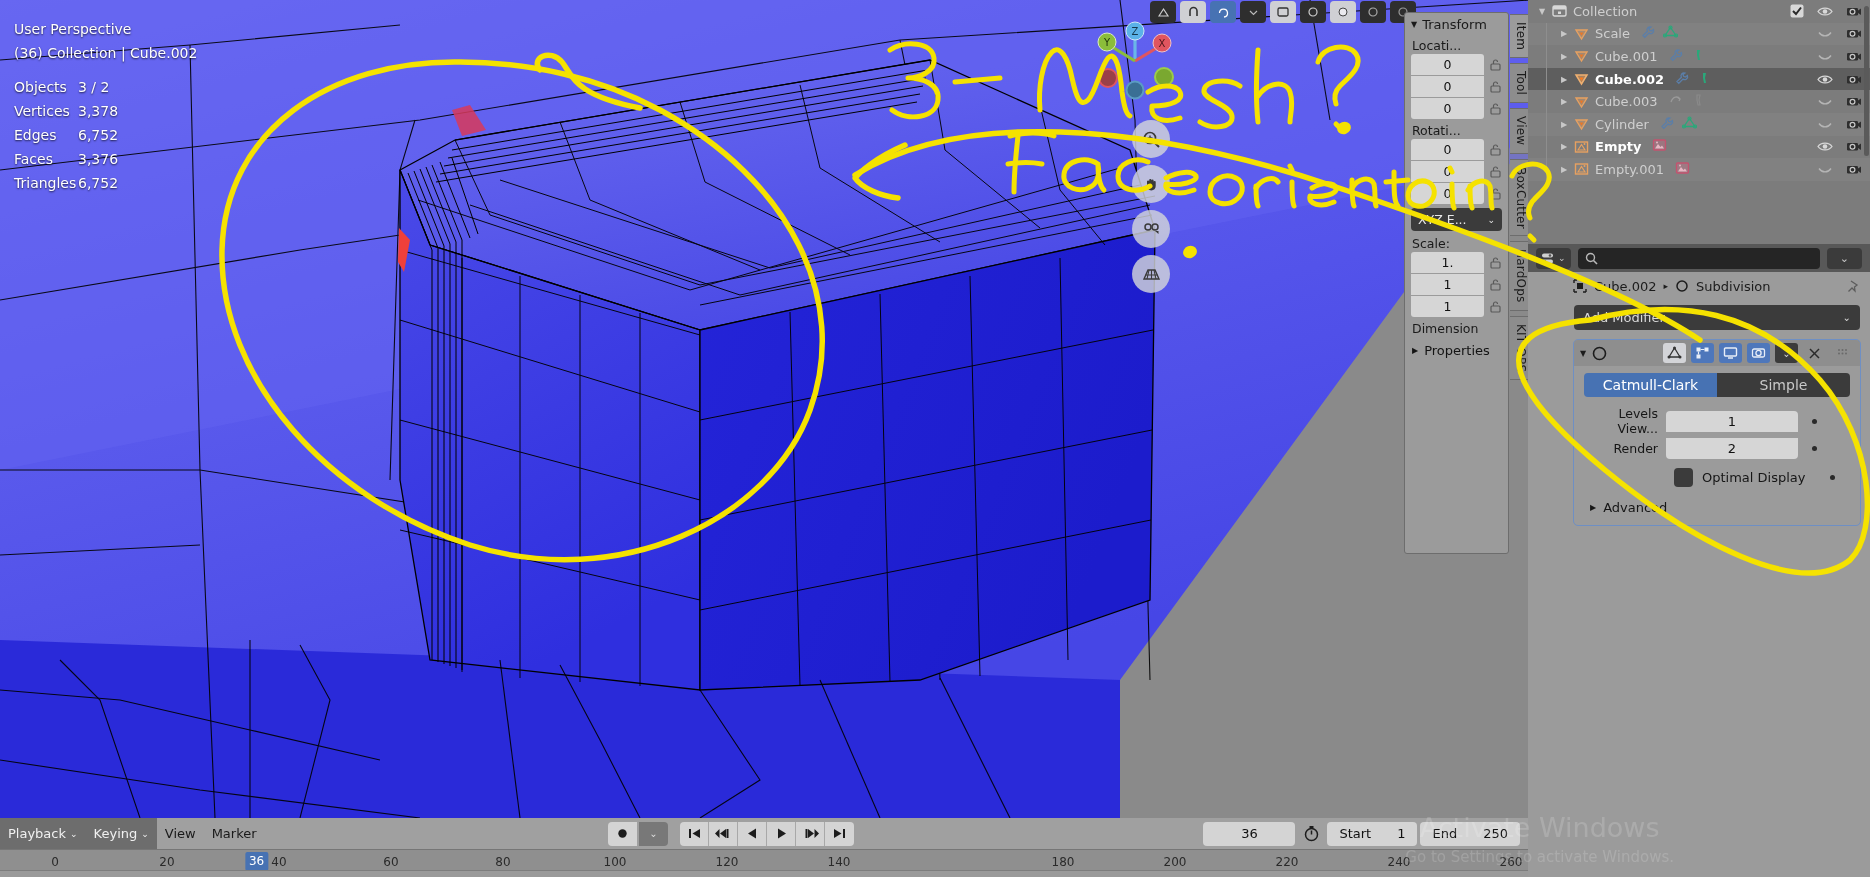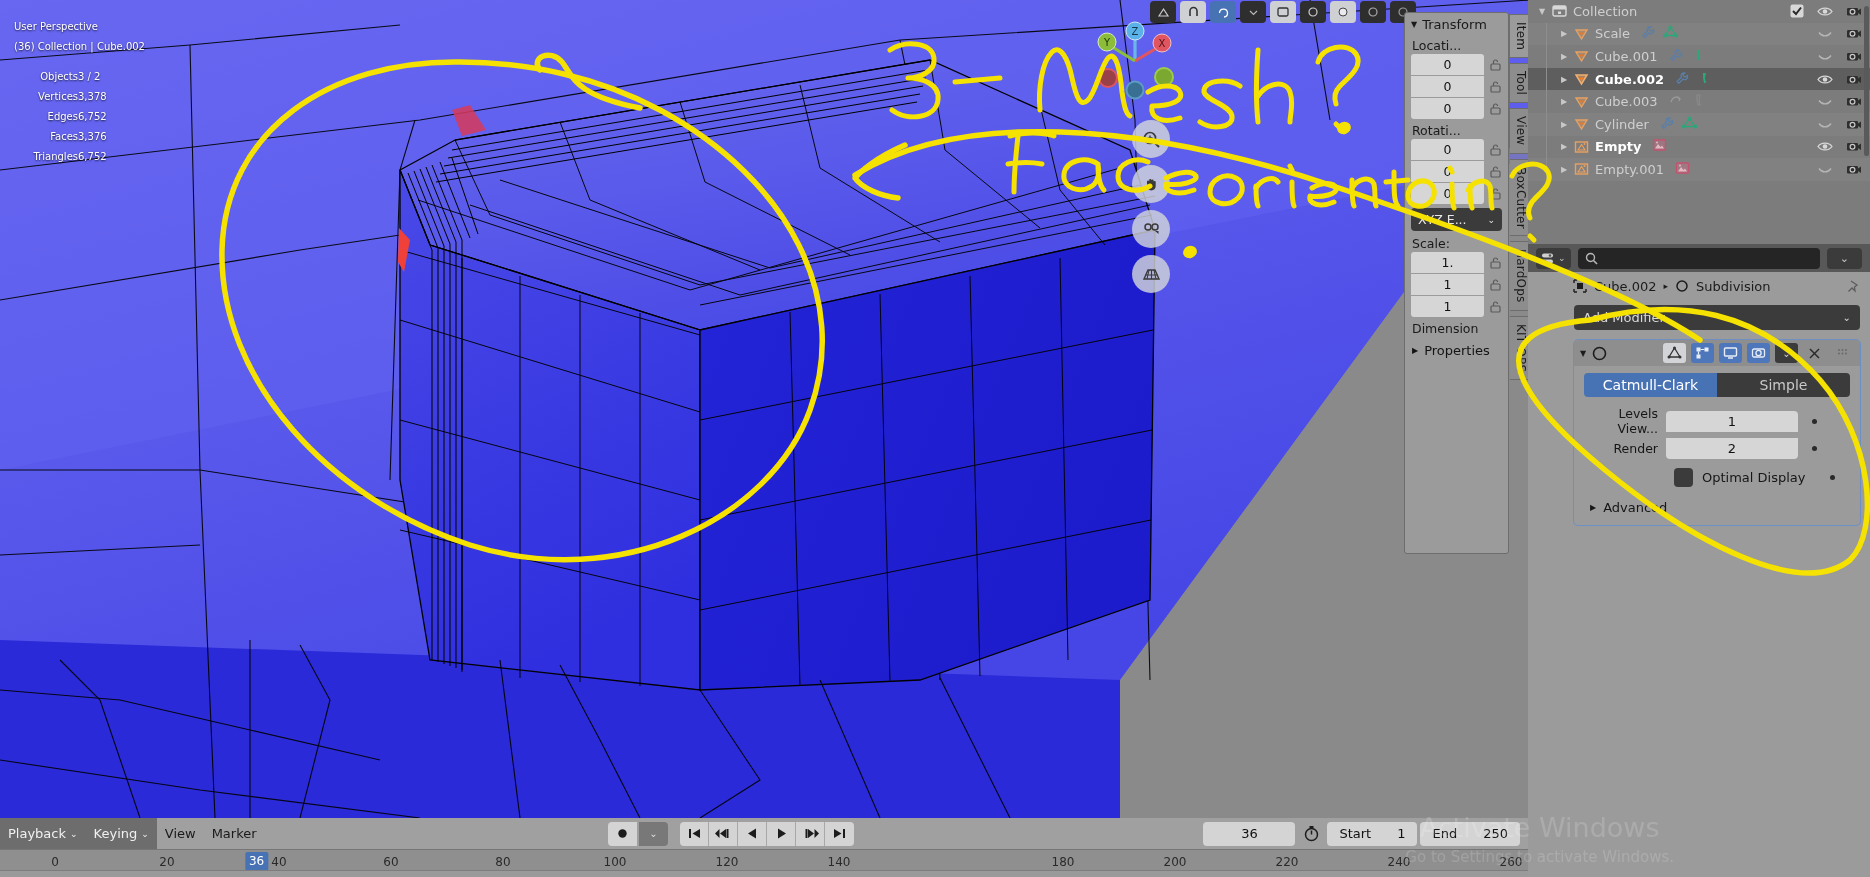--- a/index.html
+++ b/index.html
@@ -6,26 +6,26 @@
   html,body { width:1870px; height:877px; overflow:hidden; background:#1d1d1d;
     font-family:"DejaVu Sans","Liberation Sans",sans-serif; }
   #root { position:relative; width:1870px; height:877px; }
 
   
   #viewport { position:absolute; left:0; top:0; width:1530px; height:818px;
     background:#8a8a8a; overflow:hidden; }
   #vp-svg { position:absolute; left:0; top:0; }
 
   
-  #stats { position:absolute; left:14px; top:22px; color:#fff; font-size:10px;
+  #stats { position:absolute; left:14px; top:22px; color:#fff; font-size:14px;
     line-height:1.0; text-shadow:0 1px 2px rgba(0,0,0,.75); pointer-events:none; }
   #stats .ln { margin-bottom:10px; white-space:nowrap; }
   #stats .grp { margin-top:20px; }
   #stats .row { display:flex; margin-bottom:10px; }
-  #stats .k { width:64px;text-align:right; }
+  #stats .k { width:64px; }
   #stats .v { }
 
   
   #gizmo { position:absolute; right:352px; top:18px; width:86px; height:86px; }
   #nav-btns { position:absolute; right:358px; top:120px; width:40px; }
   .navb { width:38px; height:38px; border-radius:50%; background:rgba(210,212,218,.82);
     margin-bottom:7px; display:flex; align-items:center; justify-content:center; }
   .navb svg { display:block; }
 
   

